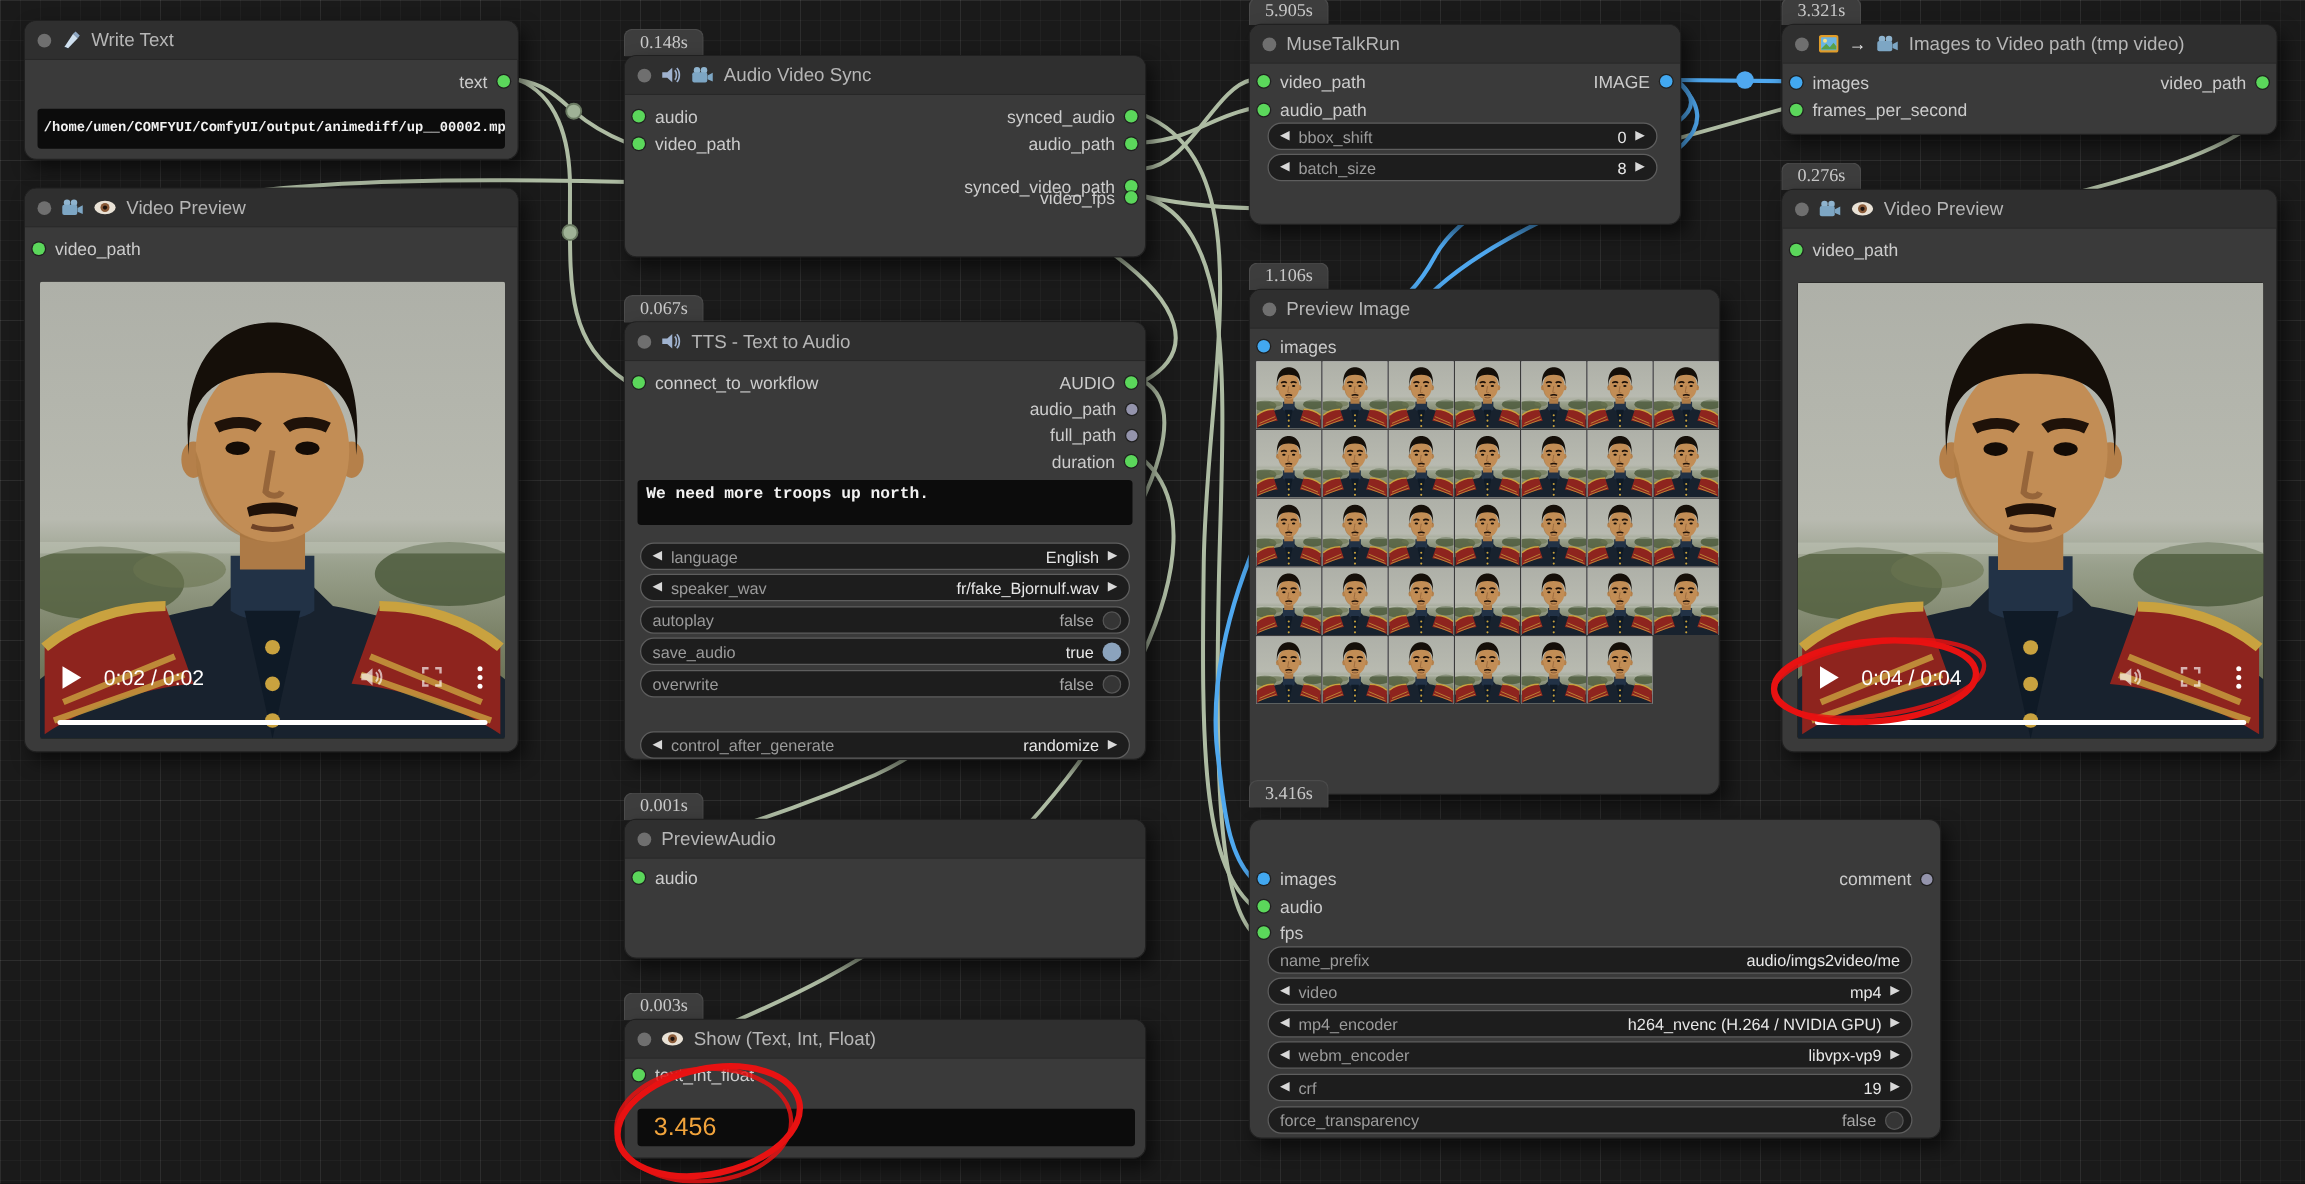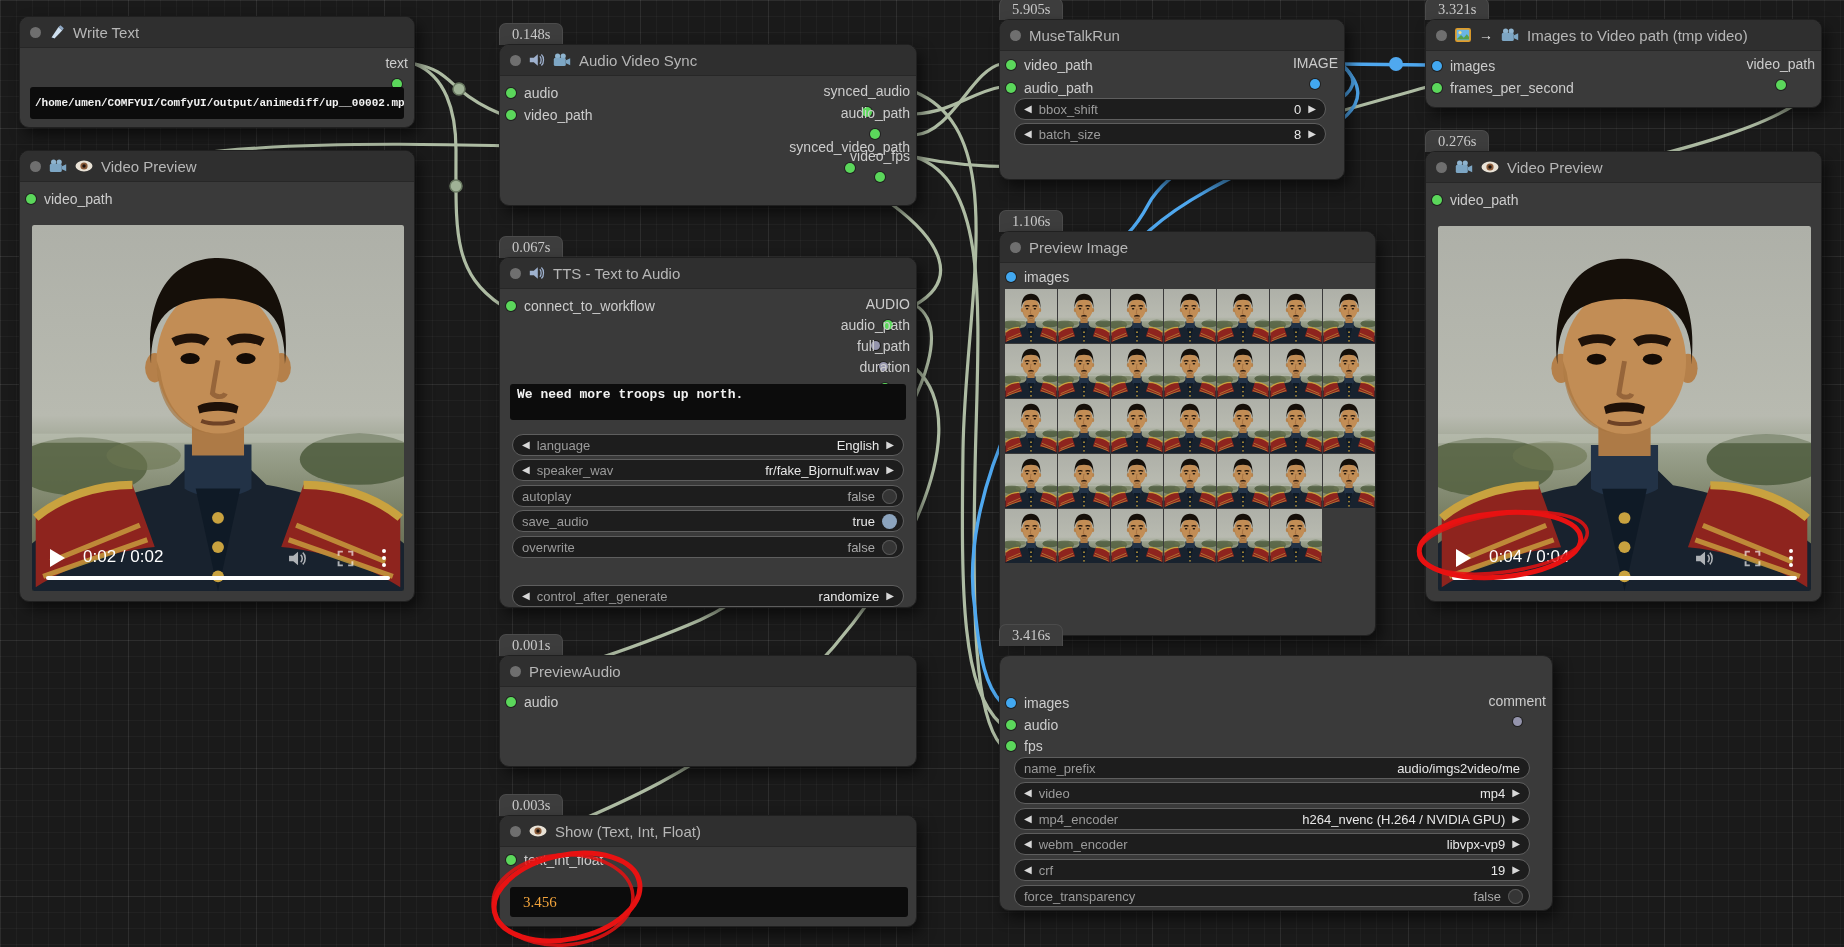--- a/index.html
+++ b/index.html
@@ -28,21 +28,21 @@
   .ntitle{color:#b6b6b6;font-size:15px;white-space:nowrap;overflow:hidden;}
   .hicon{height:16px;flex:none;display:block;}
   .harrow{color:#e8e8e8;font-weight:bold;font-size:14px;line-height:1;}
   .tbadge{
     position:absolute;z-index:2;height:21px;line-height:21px;background:#3d3d3d;
     border:1px solid #4b4b4b;border-bottom:none;border-radius:7px 7px 0 0;color:#c9c9c9;
     font-family:"Liberation Serif",serif;font-size:14.5px;padding:0 12px;
   }
   .slot{position:absolute;height:20px;display:flex;align-items:center;gap:8px;color:#cccccc;font-size:14px;}
   .slot.in{left:6px;}
-  .slot.out{right:6px;flex-direction:column;}
+  .slot.out{right:6px;flex-direction:row;}
   .sdot{width:10px;height:10px;border-radius:50%;flex:none;box-shadow:0 0 0 1px rgba(0,0,0,0.45);}
   .sdot.green{background:#5bd75b;}
   .sdot.blue{background:#42a8f0;}
   .sdot.gray{background:#9494ac;width:9px;height:9px;}
   .widget{
     position:absolute;height:22px;background:#1d1d1d;border:1px solid #5e5e5e;border-radius:12px;
     display:flex;align-items:center;padding:0 9px;gap:7px;font-size:13px;color:#9b9b9b;box-sizing:border-box;
   }
   .warr{color:#d8d8d8;font-size:10px;flex:none;line-height:1;}
   .wlabel{flex:none;}
@@ -51,37 +51,37 @@
   .toggle{width:15px;height:15px;border-radius:50%;flex:none;margin-right:-3px;}
   .toggle.off{background:#353535;box-shadow:inset 0 0 0 1px #555;}
   .toggle.on{background:#8ba3bd;}
   .textbox{
     position:absolute;background:#0c0c0c;border-radius:3px;color:#f2f2f2;
     font-family:"Liberation Mono",monospace;display:flex;align-items:center;box-sizing:border-box;
     white-space:nowrap;overflow:hidden;
   }
   .video{position:absolute;background:#0a0a0a;border-radius:2px;overflow:hidden;}
   .video svg.fill{position:absolute;left:0;top:0;width:100%;height:100%;}
-  .vrow{position:absolute;left:0;right:0;bottom:24px;height:34px;display:flex;align-items:flex-end;}
+  .vrow{position:absolute;left:0;right:0;bottom:24px;height:34px;display:flex;align-items:flex-start;}
   .vplay{width:0;height:0;border-style:solid;border-width:9px 0 9px 15px;border-color:transparent transparent transparent #ffffff;margin-left:18px;flex:none;}
   .vtime{color:#ffffff;font-size:17px;margin-left:18px;flex:none;}
   .vsp{flex:1;}
   .vicon{flex:none;opacity:0.65;display:block;}
   .vprog{position:absolute;left:14px;right:14px;bottom:11px;height:4px;background:#ffffff;border-radius:2px;}
   .aplayer{position:absolute;height:36px;background:#3f4042;border-radius:18px;display:flex;align-items:center;padding:0 14px;gap:12px;}
   .aplay{width:0;height:0;border-style:solid;border-width:8px 0 8px 13px;border-color:transparent transparent transparent #ffffff;flex:none;}
   .atime{color:#eeeeee;font-size:15px;flex:none;}
   .aslider{flex:1;height:3px;background:#9d9d9d;border-radius:2px;margin:0 6px;}
   .kebab{display:flex;flex-direction:column;gap:3px;flex:none;}
   .kebab i{width:4px;height:4px;border-radius:50%;background:#fff;display:block;}
   .thumb-row{display:flex;gap:1px;margin-bottom:1px;}
   .thumb{width:52px;height:54px;background:#c6c6c6;overflow:hidden;flex:none;}
   .thumb svg{display:block;width:100%;height:100%;}
   .grid-wrap{position:absolute;left:5px;top:57px;}
-  .showval{color:#f2a43c;font-family:Liberation Serif, serif;font-size:15px;}
+  .showval{color:#f2a43c;font-family:Liberation Sans, sans-serif;font-size:20px;}
 </style>
 </head>
 <body>
 
 <div id="canvas">
 
   <svg width="0" height="0" style="position:absolute">
     <defs>
       <linearGradient id="bgGrad" x1="0" y1="0" x2="0" y2="1">
         <stop offset="0" stop-color="#aeb0a8"></stop>

